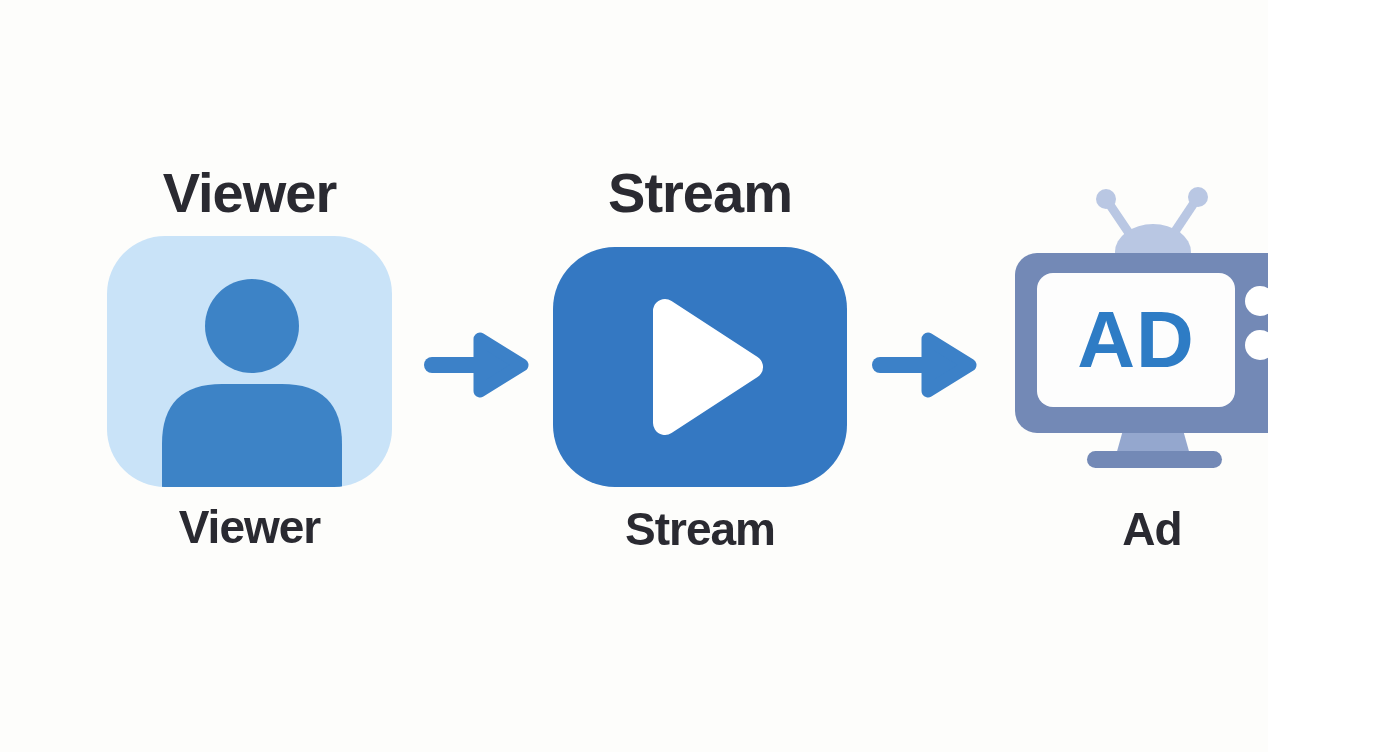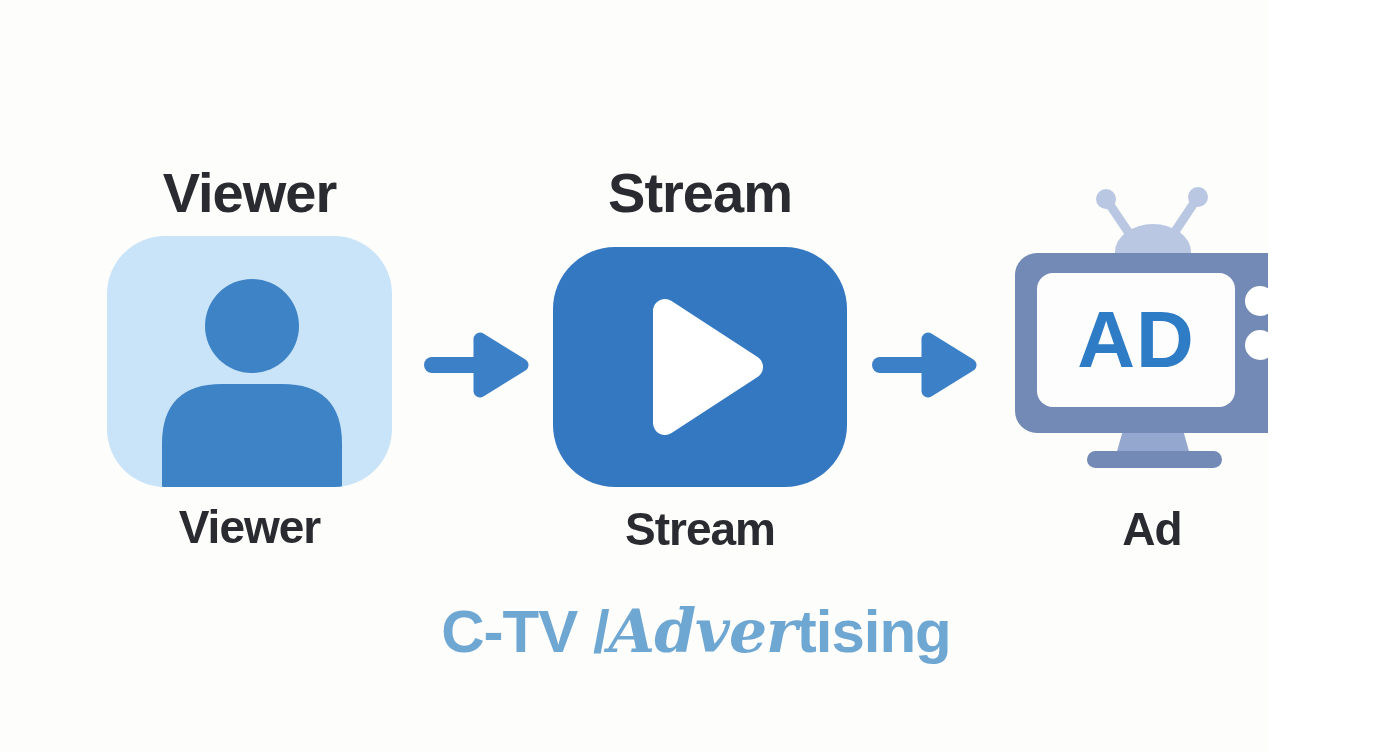--- a/index.html
+++ b/index.html
@@ -121,15 +121,14 @@
     <rect x="15" y="73" width="276" height="180" rx="22" ry="22" fill="#7389b6"></rect>
     <rect x="37" y="93" width="198" height="134" rx="16" ry="16" fill="#fdfdfd"></rect>
     <circle cx="260" cy="121" r="15" fill="#ffffff"></circle>
     <circle cx="260" cy="165" r="15" fill="#ffffff"></circle>
   </svg>
 
   <div class="ad-screen-text">AD</div>
 
   <div class="node-label ad-label">Ad</div>
 
-  <div class="caption"><span>C-TV /</span><span class="script">Adver</span><span>tising</span></div>
 
 </div>
 
 </body></html>

